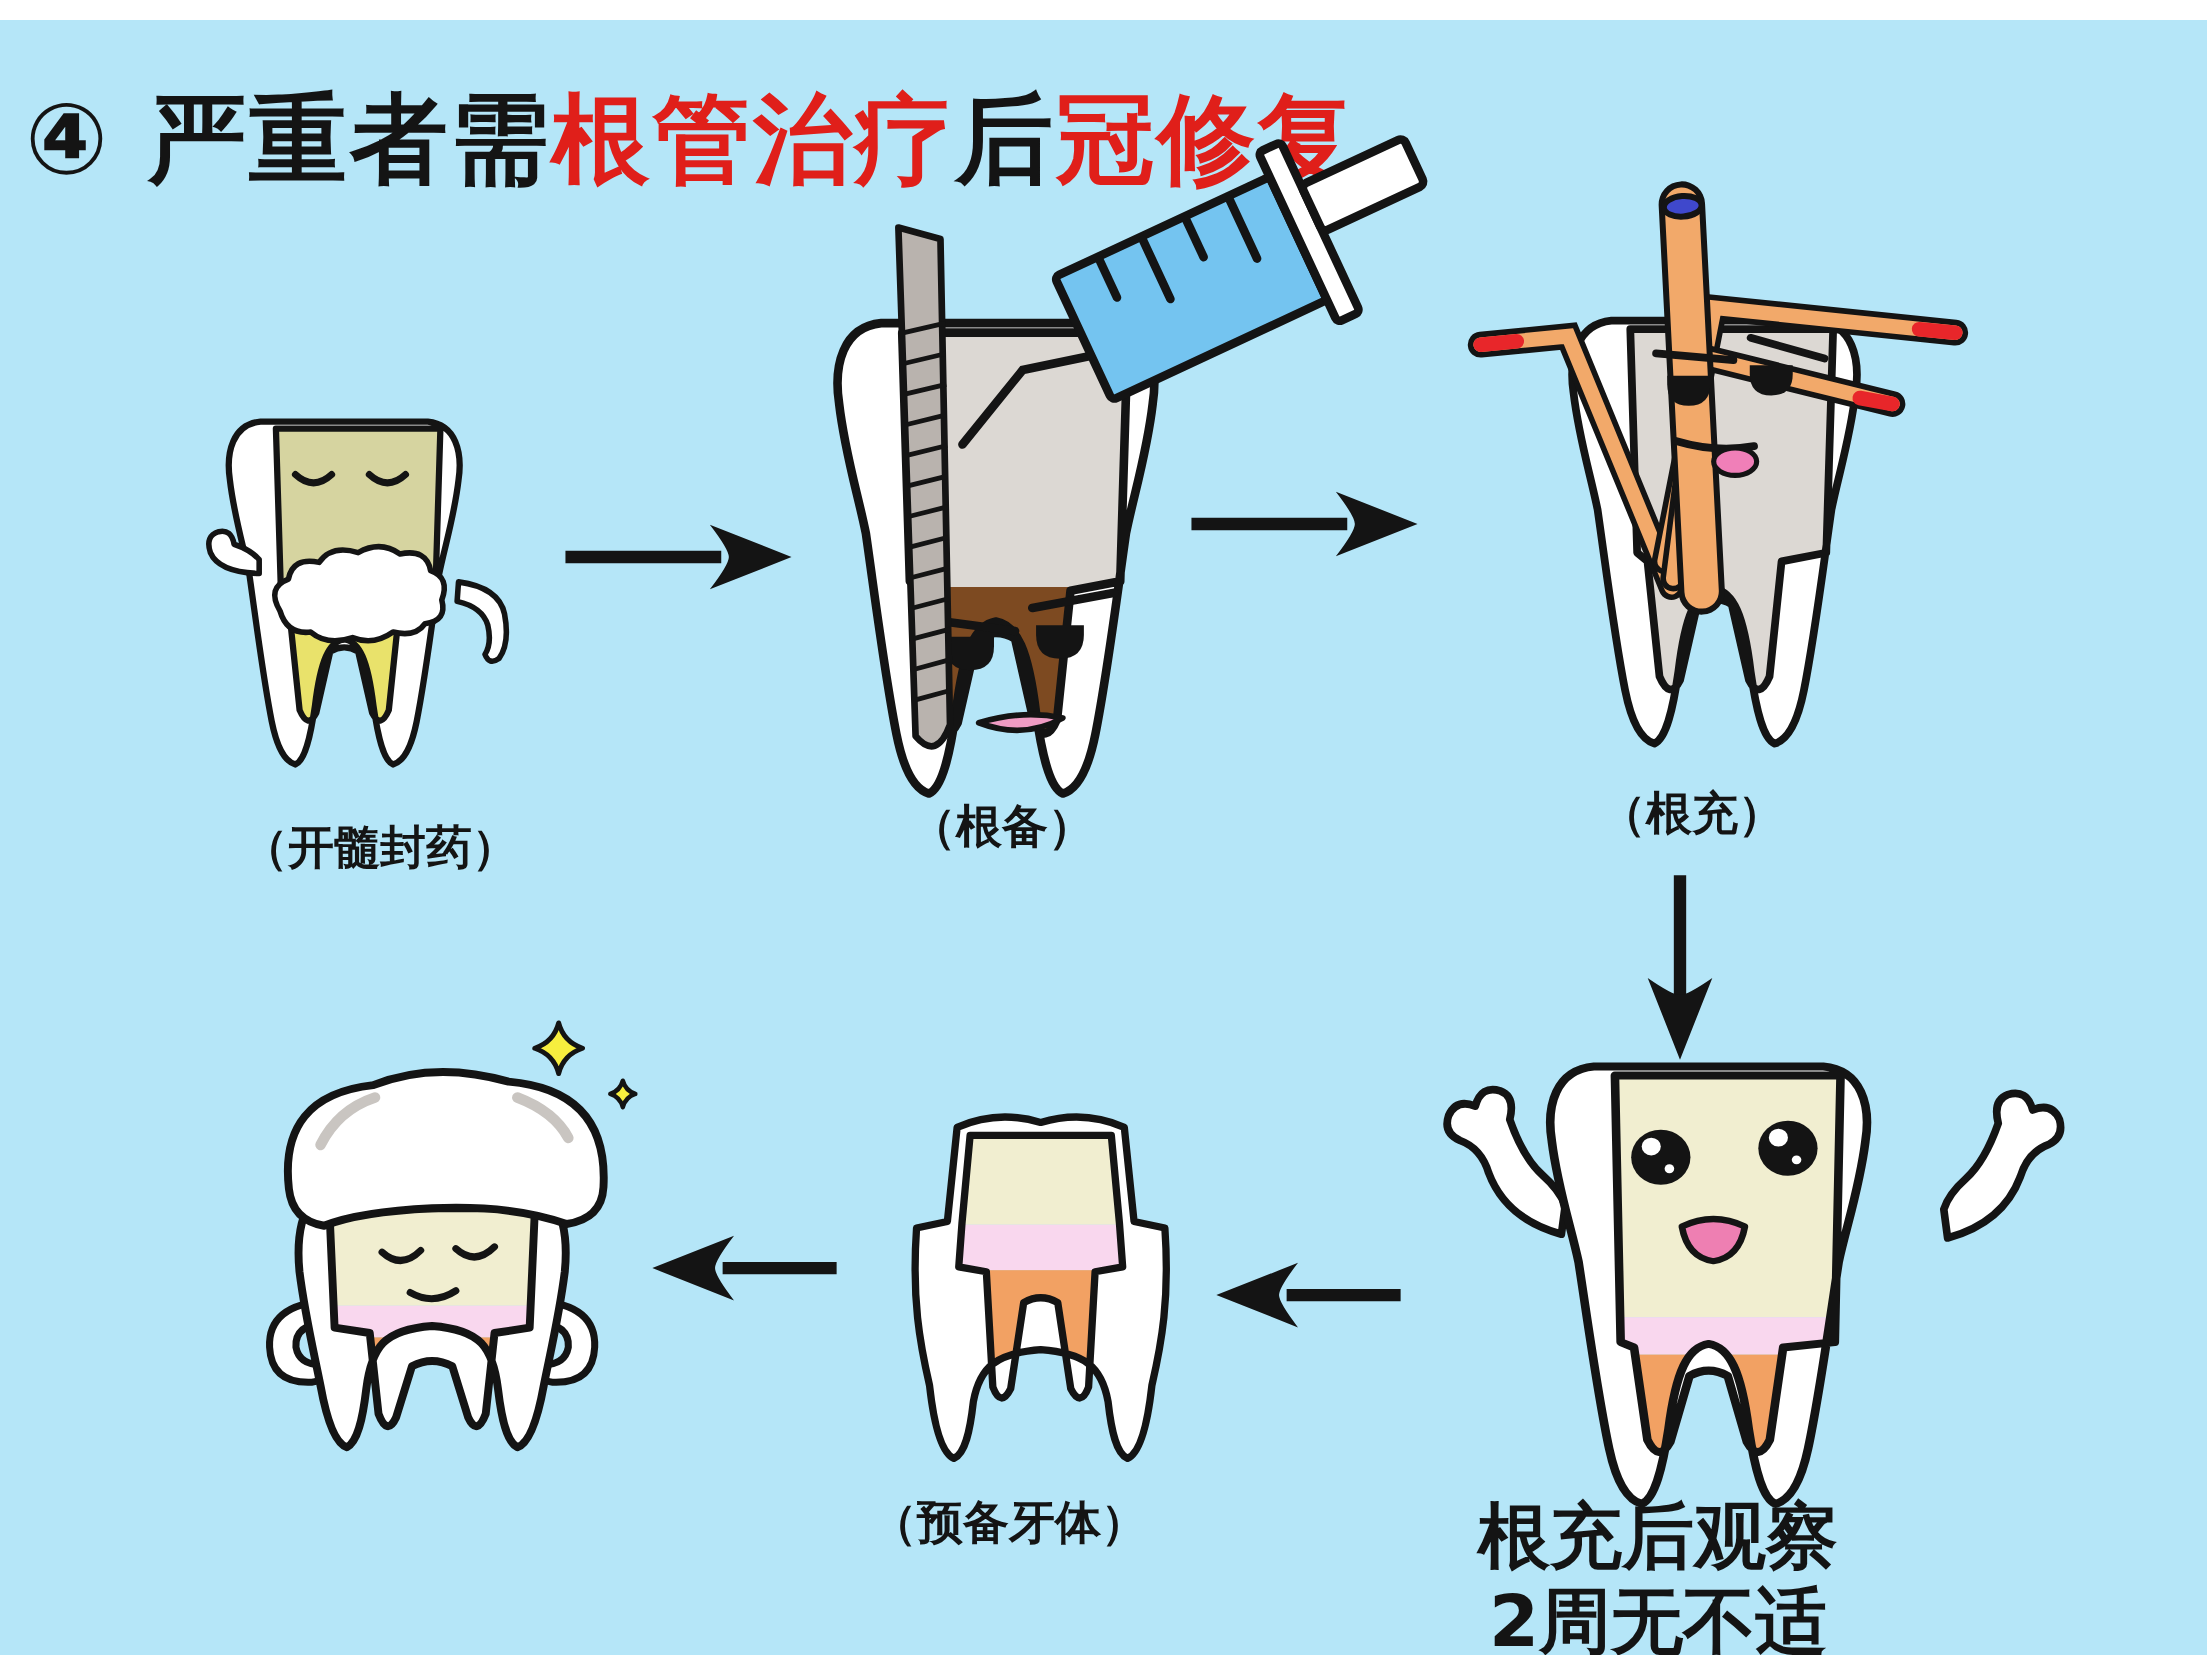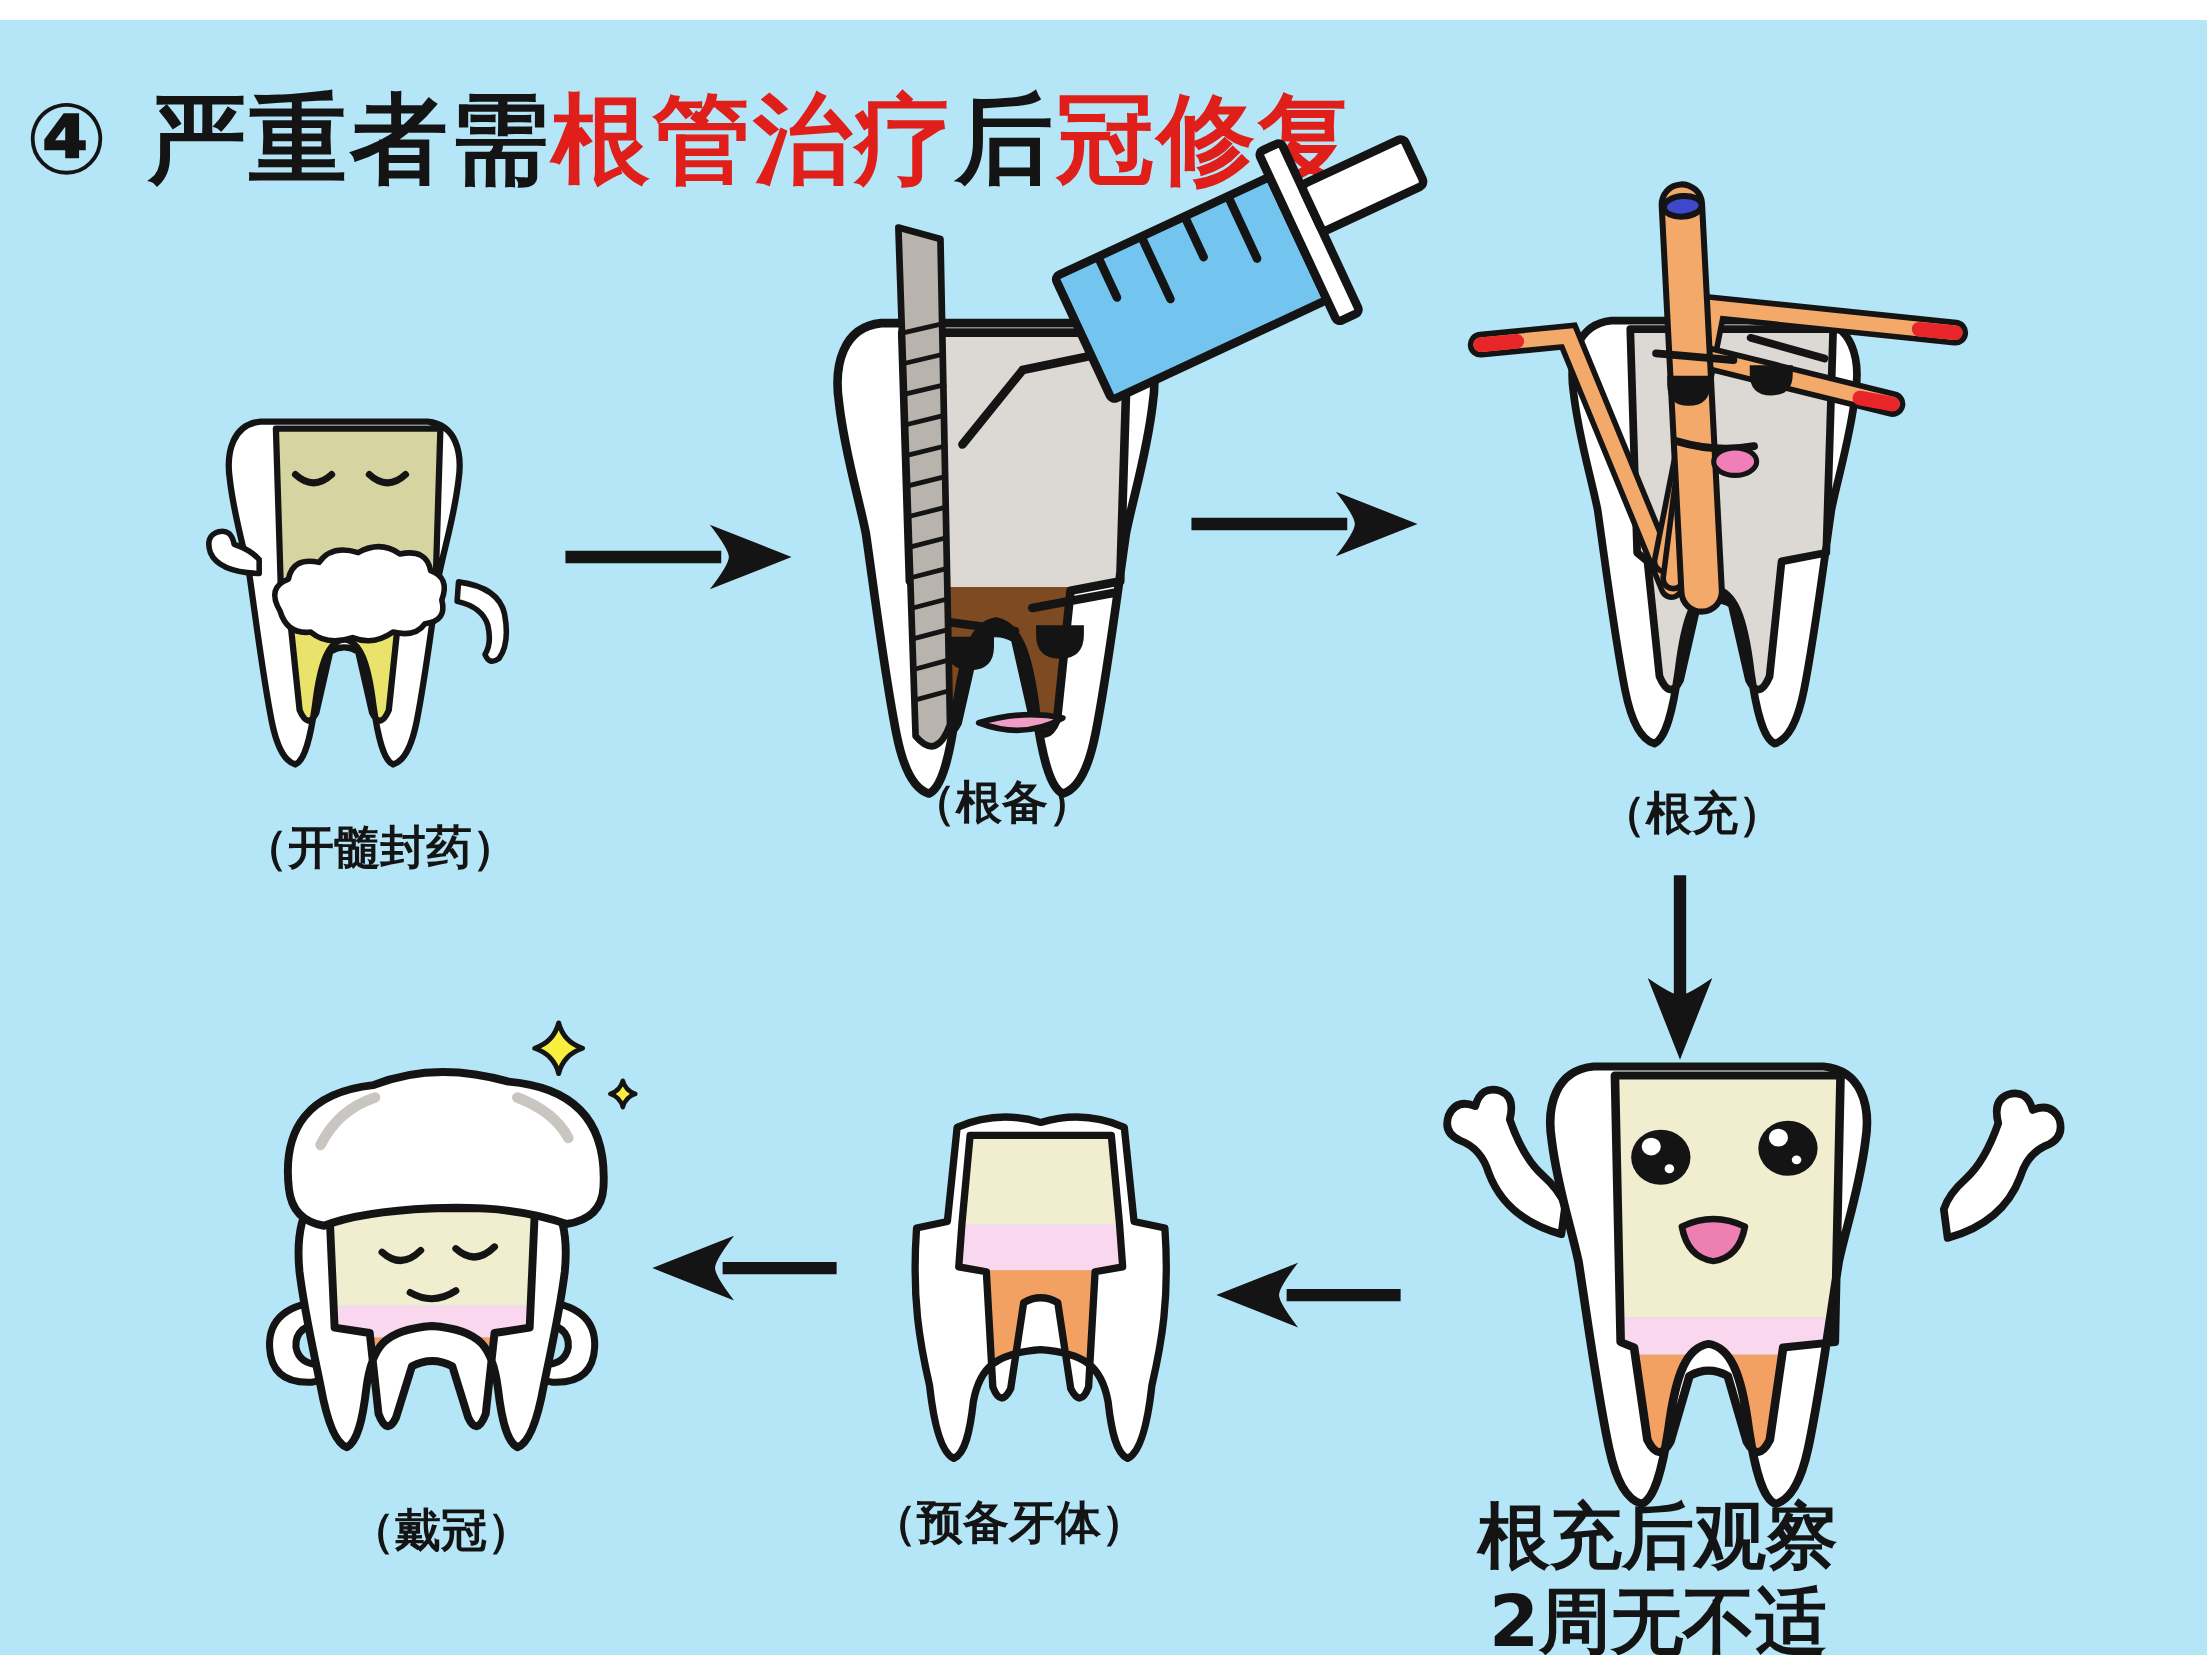--- a/index.html
+++ b/index.html
@@ -235,23 +235,22 @@
     <line x1="80" y1="38" x2="200" y2="38" stroke="#141414" stroke-width="13"></line>
     <path d="M6,38 L92,4 Q72,30 72,38 Q72,46 92,72 Z" fill="#141414"></path>
   </svg>
 
   <svg style="left:646px;top:1212px" width="196" height="76" viewBox="0 0 205 80">
     <line x1="80" y1="38" x2="200" y2="38" stroke="#141414" stroke-width="13"></line>
     <path d="M6,38 L92,4 Q72,30 72,38 Q72,46 92,72 Z" fill="#141414"></path>
   </svg>
 
   <div class="step-label" style="left:380px;top:797px">（开髓封药）</div>
-  <div class="step-label" style="left:1002px;top:752px">（根备）</div>
+  <div class="step-label" style="left:1002px;top:776px">（根备）</div>
   <div class="step-label" style="left:1692px;top:763px">（根充）</div>
   <div class="step-label two-line" style="left:1658px;top:1474px">
     <div>根充后观察</div>
     <div>2周无不适</div>
   </div>
   <div class="step-label" style="left:1009px;top:1472px">（预备牙体）</div>
-  <div class="step-label" style="left:441px;top:1480px">（戴冠）</div>
 
 </div>
 
 
 </body></html>

